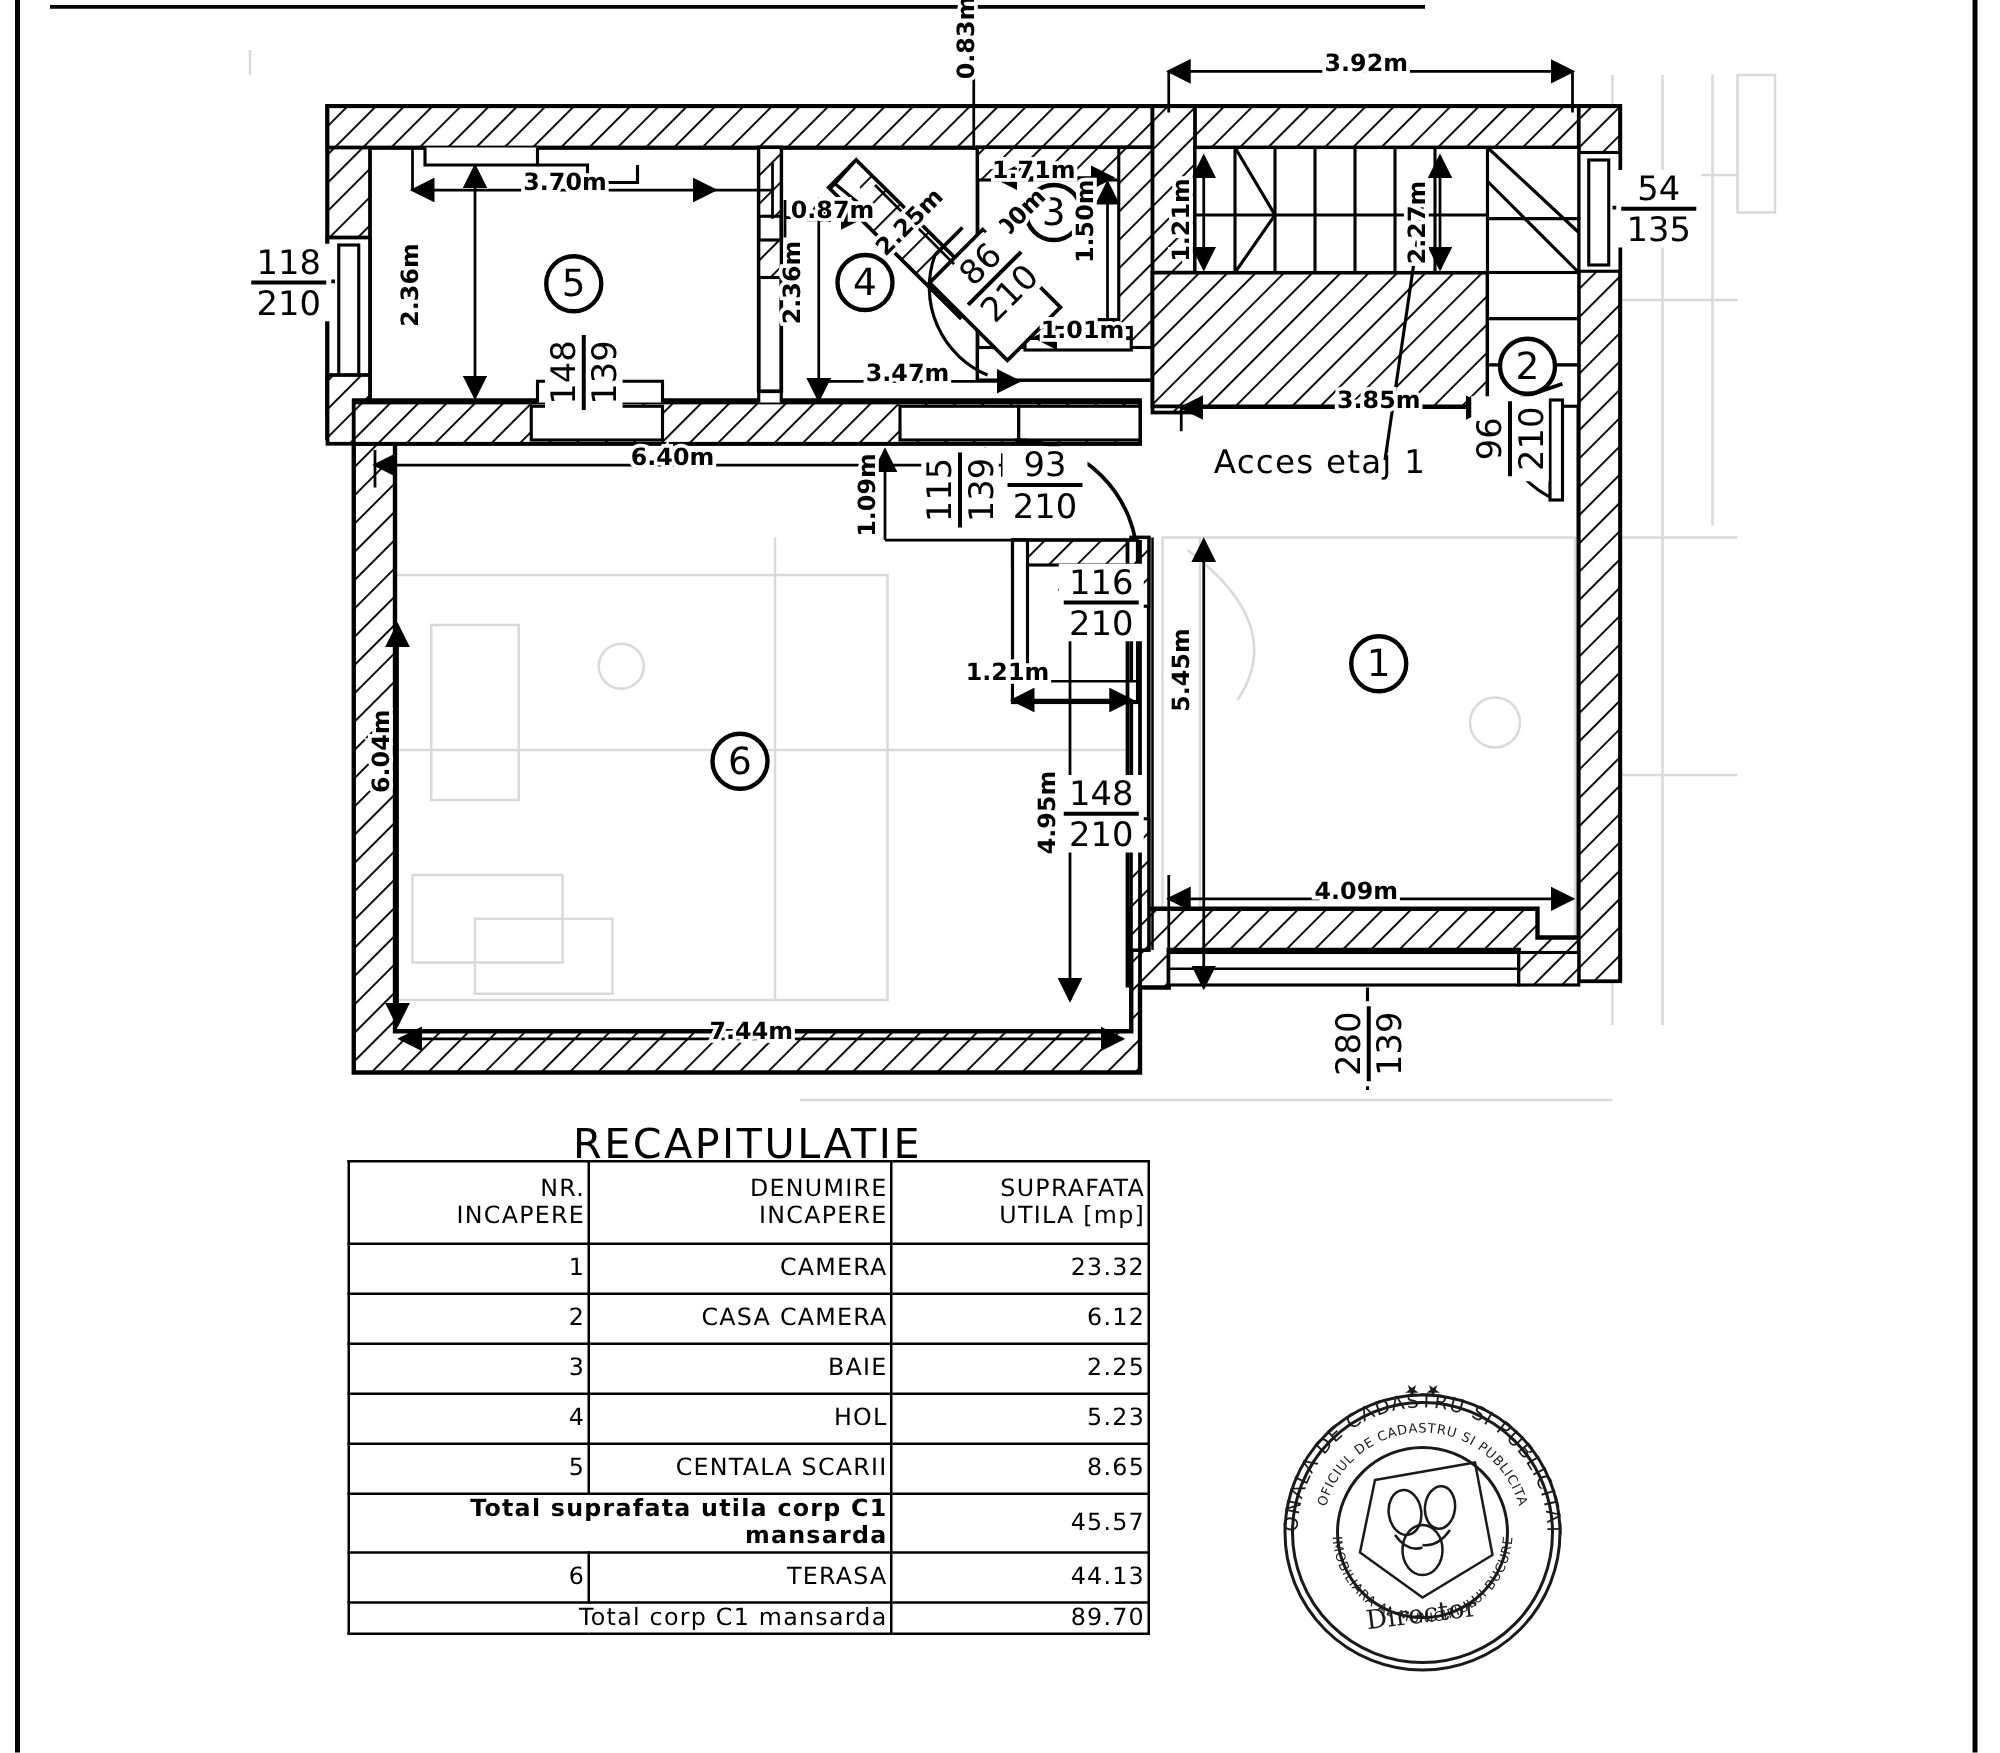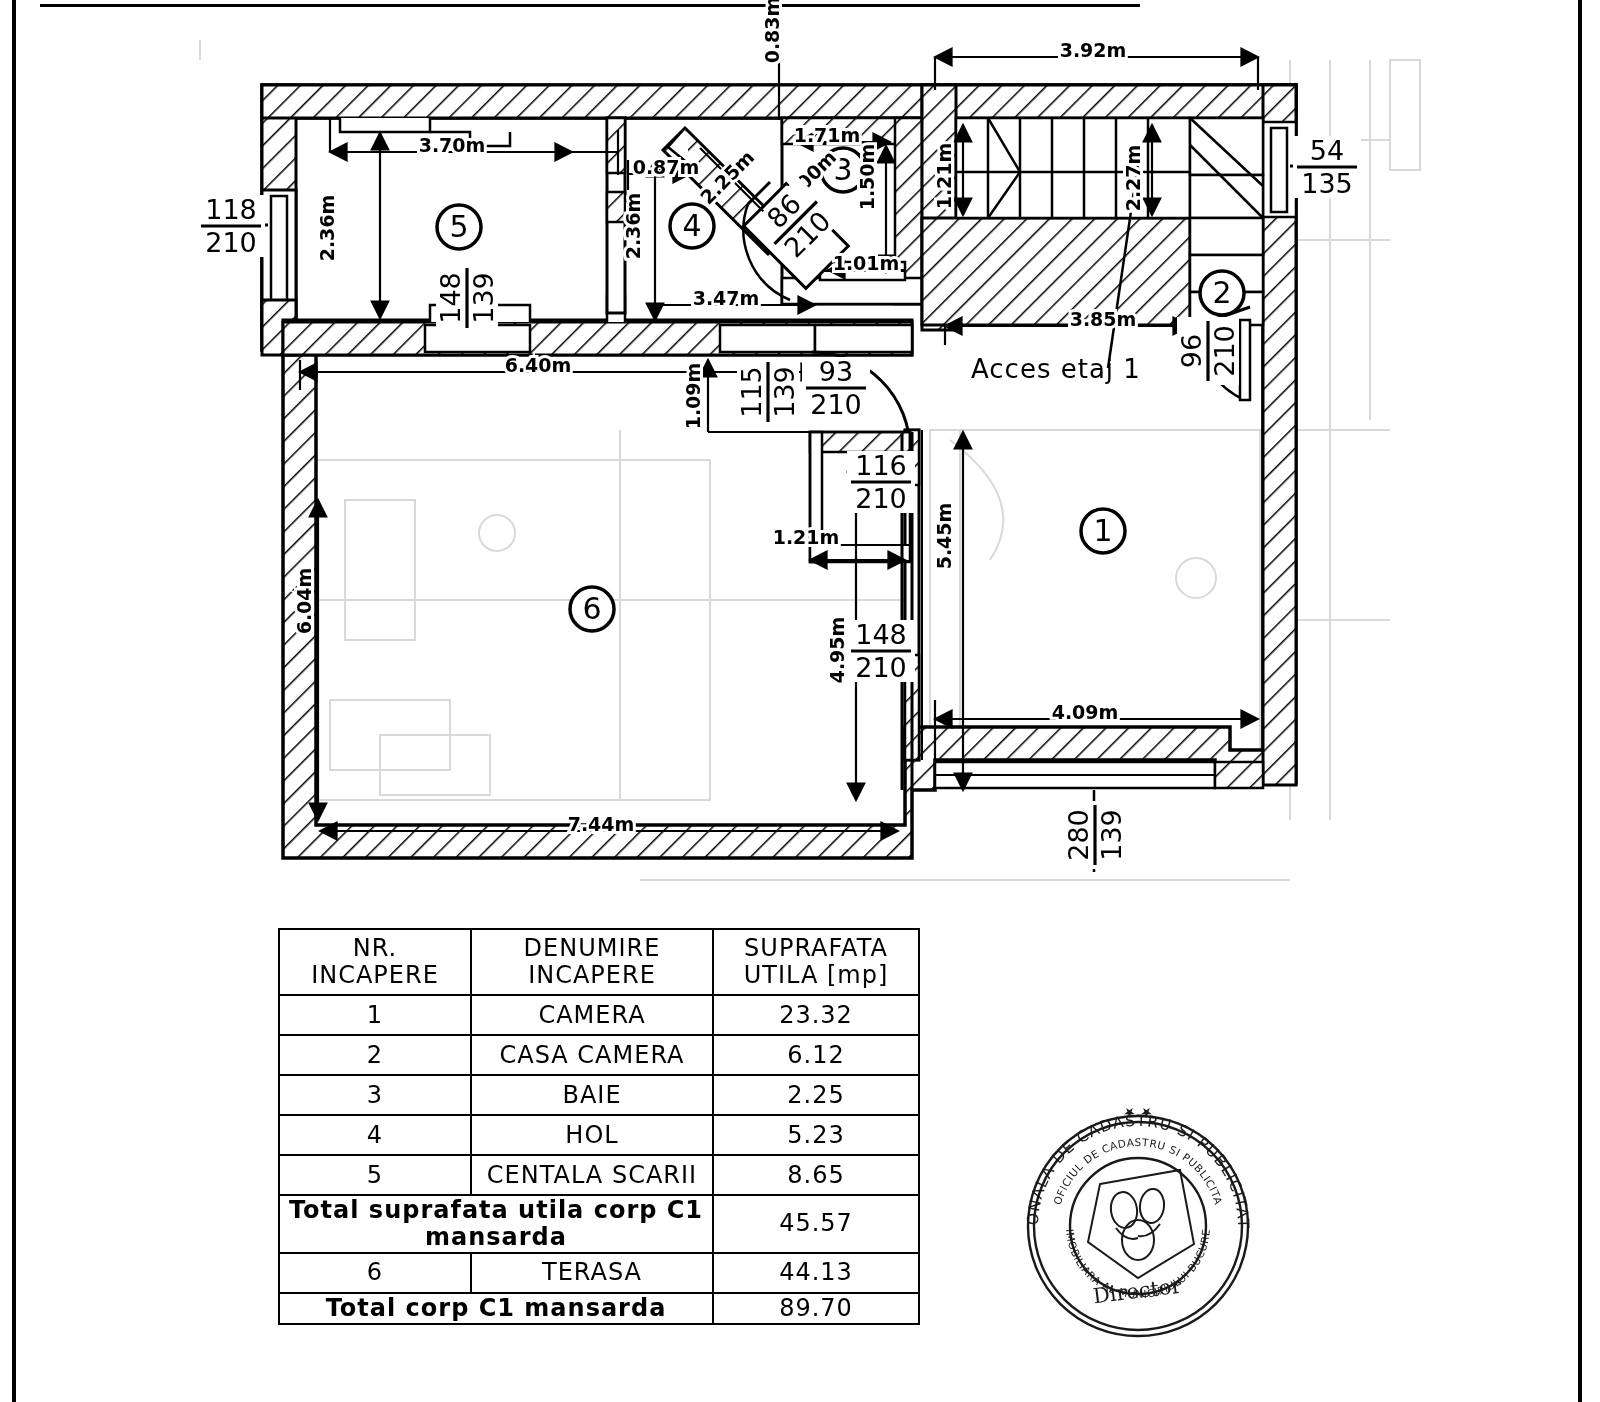--- a/index.html
+++ b/index.html
@@ -24,33 +24,33 @@
   #tbl-title{
     position:absolute;left:278px;top:895px;width:640px;text-align:center;
     font-size:33px;letter-spacing:2px;font-weight:400;
     font-family:"DejaVu Sans","Liberation Sans",sans-serif;
   }
   table.recap{
     border-collapse:collapse;width:640px;table-layout:fixed;background:transparent;
   }
   table.recap td{
     border:2.5px solid #000;
-    text-align:center;vertical-align:middle;
-    font-size:24px;letter-spacing:1px;padding:1px 2px;
+    text-align:right;vertical-align:middle;
+    font-size:19px;letter-spacing:1px;padding:1px 2px;
     font-family:"DejaVu Sans","Liberation Sans",sans-serif;
     line-height:1.12;
   }
   .c1{width:192px;}
   .c2{width:242px;}
   .c3{width:206px;}
   td.hd{font-size:23px;height:62px;letter-spacing:1.5px;}
   td.rowcell{height:36px;}
   td.tot-small{font-size:17px;font-weight:700;letter-spacing:0.3px;
     font-family:"DejaVu Serif","Liberation Serif",serif;text-align:center;margin-left:34px;}
-  td.tot-big{font-size:27px;font-weight:700;text-align:left;padding-left:10px;
+  td.tot-big{font-size:27px;font-weight:400;text-align:left;padding-left:10px;
     font-family:"DejaVu Serif","Liberation Serif",serif;letter-spacing:0.5px;}
   td.tot-val{font-size:27px;font-weight:400;
     font-family:"DejaVu Serif","Liberation Serif",serif;margin-left:48px;}
   td.exec{font-size:26px;font-weight:700;text-align:left;padding-left:10px;
     font-family:"DejaVu Serif","Liberation Serif",serif;}
 
   
   #stamp{position:absolute;left:1004px;top:1092px;width:268px;height:268px;}
   #stamp svg{display:block;}
 </style>
@@ -399,20 +399,21 @@
           <line x1="1064" y1="836" x2="1124" y2="836" stroke="#000" stroke-width="3.2"></line>
           <text x="1094" y="862" text-anchor="middle" font-size="27" fill="#000" font-family="'DejaVu Sans','Liberation Sans',sans-serif">139</text>
         </g>
       </g>
 
     <g id="plan-annotations">
         <text x="971" y="378" font-size="26" fill="#000" letter-spacing="1" font-family="'DejaVu Sans','Liberation Sans',sans-serif">Acces etaj 1</text>
       </g>
   </svg>
 
+  <div id="tbl-title">RECAPITULATIE</div>
 
   <div id="tbl-wrap">
     <table class="recap">
       <colgroup>
           <col class="c1">
           <col class="c2">
           <col class="c3">
         </colgroup>
       <tbody>
         <tr>

